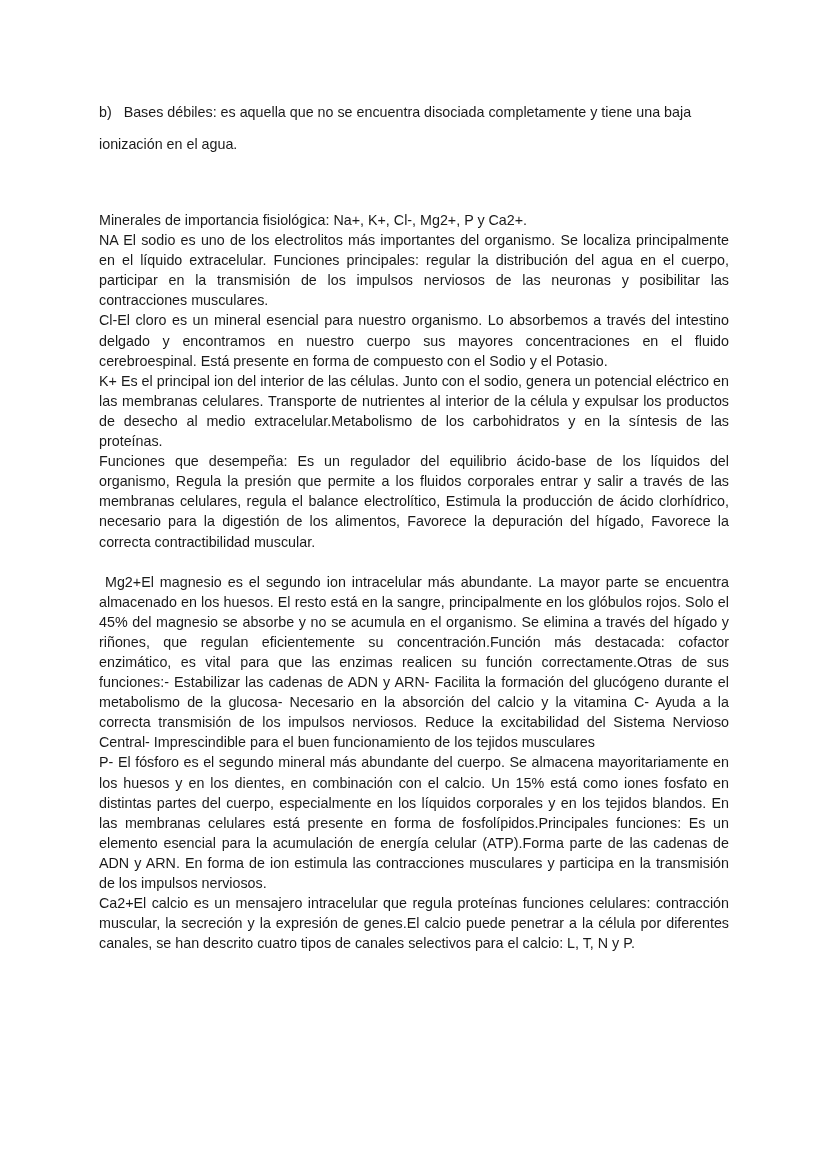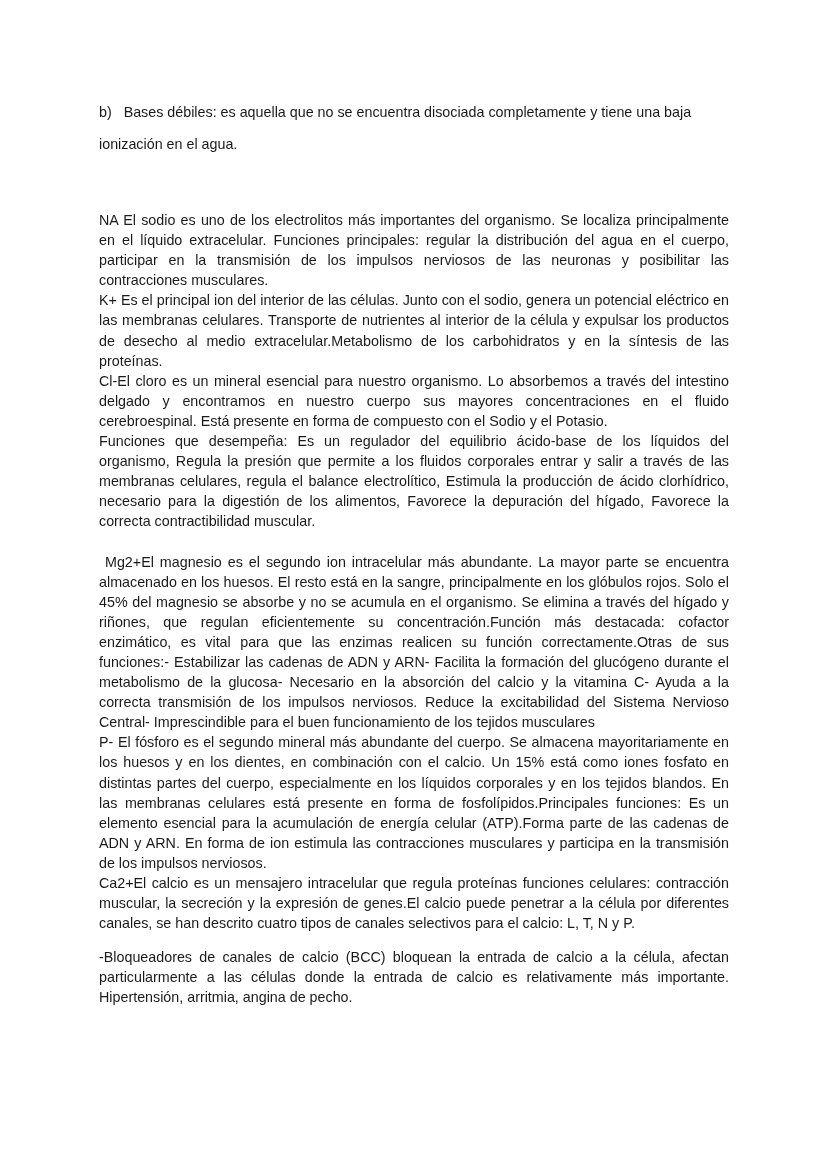--- a/index.html
+++ b/index.html
@@ -45,35 +45,35 @@
 </head>
 <body>
 
 <div class="page">
   <div class="content">
 
     <p class="para loose">b)   Bases débiles: es aquella que no se encuentra disociada completamente y tiene una baja ionización en el agua.</p>
 
     <div class="gap-lg"></div>
 
+    <p class="para flush">Minerales de importancia fisiológica: Na+, K+, Cl-, Mg2+, P y Ca2+.</p>
 
     <p class="para">NA El sodio es uno de los electrolitos más importantes del organismo. Se localiza principalmente en el líquido extracelular. Funciones principales: regular la distribución del agua en el cuerpo, participar en la transmisión de los impulsos nerviosos de las neuronas y posibilitar las contracciones musculares.</p>
 
+    <p class="para">Cl-El cloro es un mineral esencial para nuestro organismo. Lo absorbemos a través del intestino delgado y encontramos en nuestro cuerpo sus mayores concentraciones en el fluido cerebroespinal. Está presente en forma de compuesto con el Sodio y el Potasio.</p>
+
     <p class="para">K+ Es el principal ion del interior de las células. Junto con el sodio, genera un potencial eléctrico en las membranas celulares. Transporte de nutrientes al interior de la célula y expulsar los productos de desecho al medio extracelular.Metabolismo de los carbohidratos y en la síntesis de las proteínas.</p>
-
-    <p class="para">Cl-El cloro es un mineral esencial para nuestro organismo. Lo absorbemos a través del intestino delgado y encontramos en nuestro cuerpo sus mayores concentraciones en el fluido cerebroespinal. Está presente en forma de compuesto con el Sodio y el Potasio.</p>
 
     <p class="para">Funciones que desempeña: Es un regulador del equilibrio ácido-base de los líquidos del organismo, Regula la presión que permite a los fluidos corporales entrar y salir a través de las membranas celulares, regula el balance electrolítico, Estimula la producción de ácido clorhídrico, necesario para la digestión de los alimentos, Favorece la depuración del hígado, Favorece la correcta contractibilidad muscular.</p>
 
     <div class="gap-md"></div>
 
     <p class="para"> Mg2+El magnesio es el segundo ion intracelular más abundante. La mayor parte se encuentra almacenado en los huesos. El resto está en la sangre, principalmente en los glóbulos rojos. Solo el 45% del magnesio se absorbe y no se acumula en el organismo. Se elimina a través del hígado y riñones, que regulan eficientemente su concentración.Función más destacada: cofactor enzimático, es vital para que las enzimas realicen su función correctamente.Otras de sus funciones:- Estabilizar las cadenas de ADN y ARN- Facilita la formación del glucógeno durante el metabolismo de la glucosa- Necesario en la absorción del calcio y la vitamina C- Ayuda a la correcta transmisión de los impulsos nerviosos. Reduce la excitabilidad del Sistema Nervioso Central- Imprescindible para el buen funcionamiento de los tejidos musculares</p>
 
     <p class="para">P- El fósforo es el segundo mineral más abundante del cuerpo. Se almacena mayoritariamente en los huesos y en los dientes, en combinación con el calcio. Un 15% está como iones fosfato en distintas partes del cuerpo, especialmente en los líquidos corporales y en los tejidos blandos. En las membranas celulares está presente en forma de fosfolípidos.Principales funciones: Es un elemento esencial para la acumulación de energía celular (ATP).Forma parte de las cadenas de ADN y ARN. En forma de ion estimula las contracciones musculares y participa en la transmisión de los impulsos nerviosos.</p>
 
     <p class="para">Ca2+El calcio es un mensajero intracelular que regula proteínas funciones celulares: contracción muscular, la secreción y la expresión de genes.El calcio puede penetrar a la célula por diferentes canales, se han descrito cuatro tipos de canales selectivos para el calcio: L, T, N y P.</p>
 
     <div class="gap-sm"></div>
 
-    <p class="para">-Bloqueadores de canales de calcio (BCC) bloquean la entrada de calcio a la célula, afectan particularmente a las células donde la entrada de calcio es relativamente más importante. Hipertensión, arritmia, angina de pecho.</p>
 
   </div>
 </div>
 
 </body></html>

